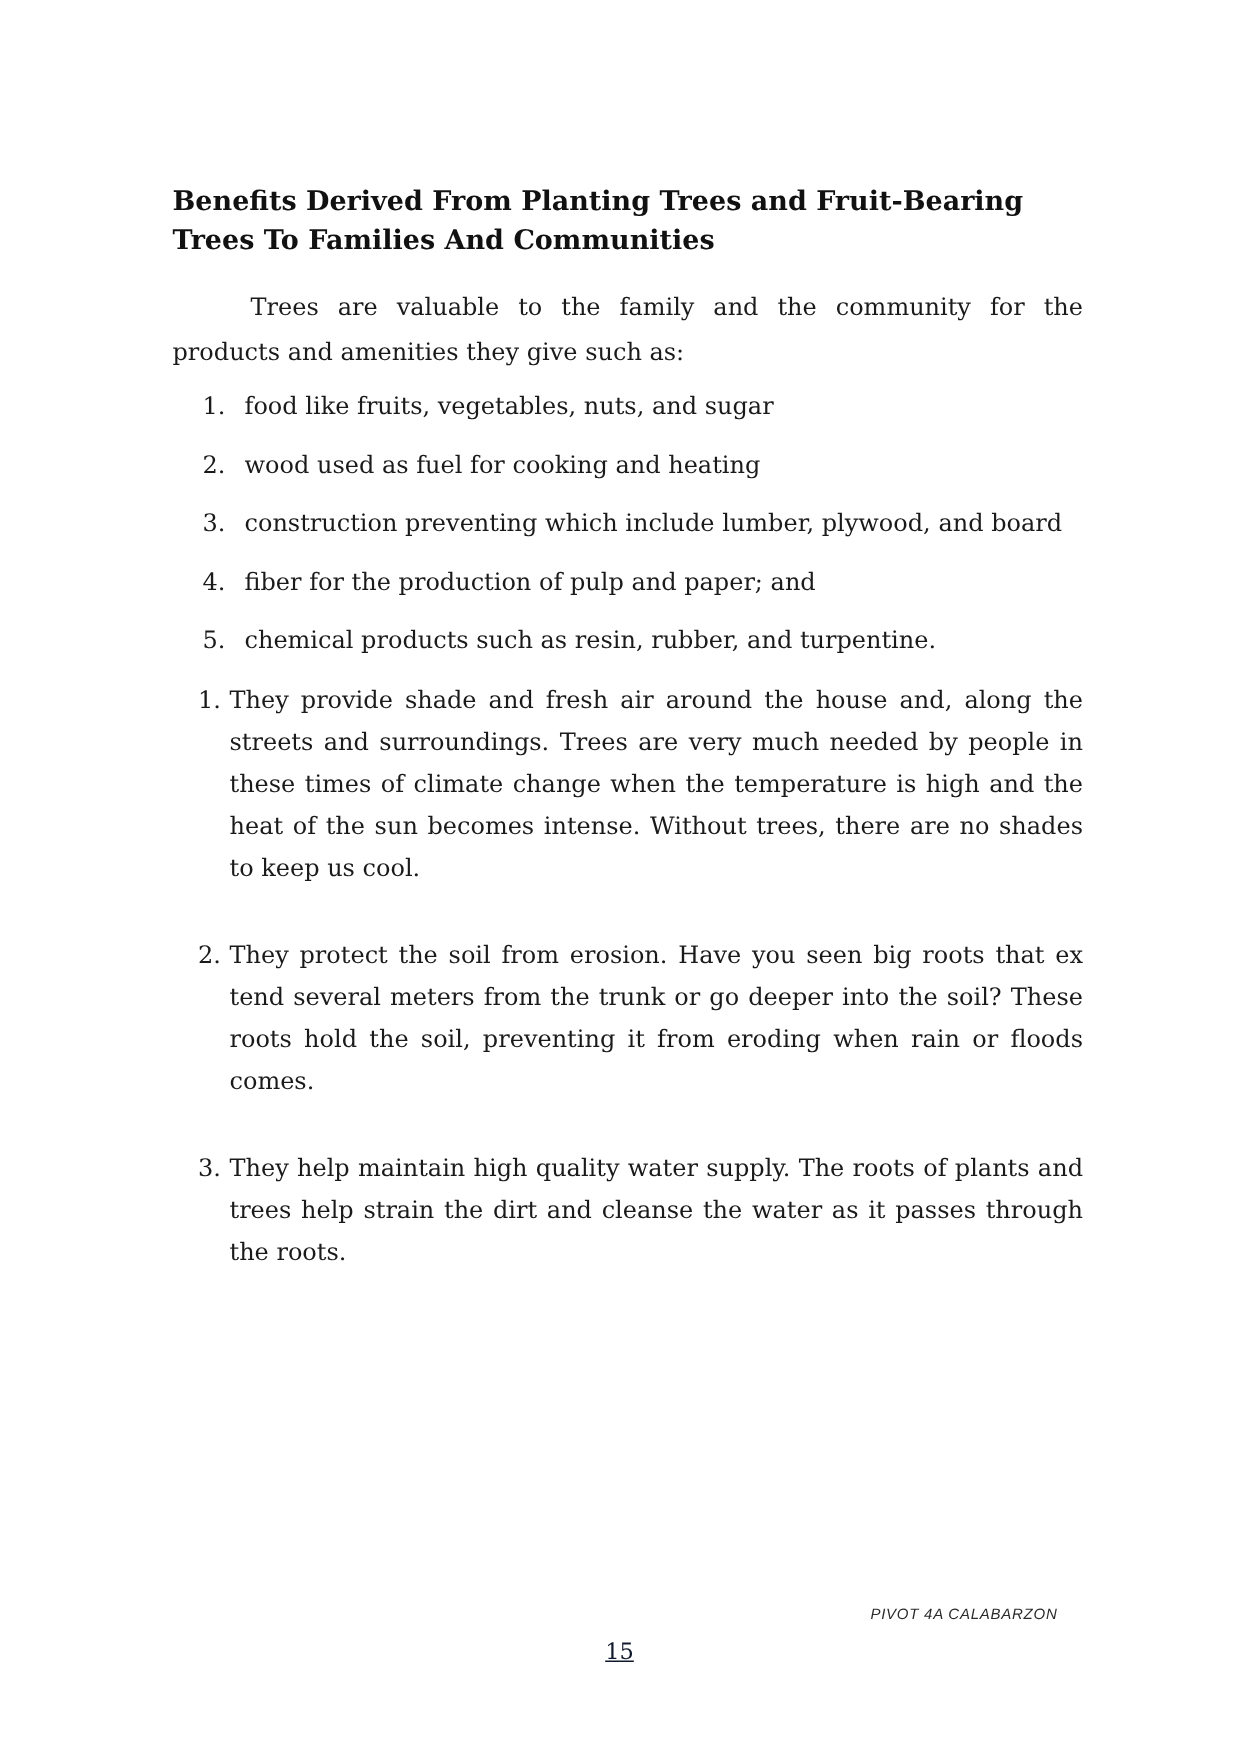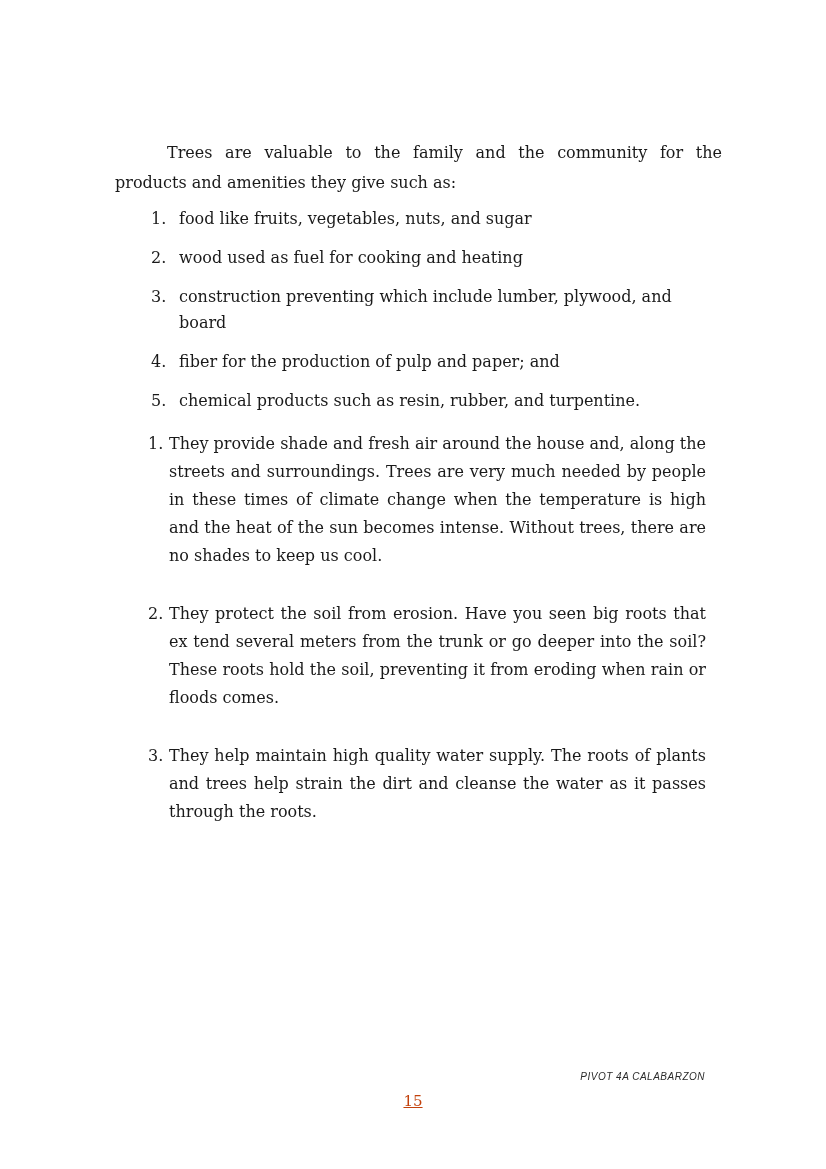--- a/index.html
+++ b/index.html
@@ -31,21 +31,21 @@
   p.intro {
     margin: 16px 0 0 0;
     font-size: 16px;
     line-height: 30px;
     text-indent: 52px;
     text-align: justify;
   }
   ol {
     list-style: none;
     counter-reset: n;
-    margin: 16px;
+    margin: 0;
     padding: 0;
   }
   ol li {
     counter-increment: n;
     position: relative;
     font-size: 16px;
   }
   ol li::before {
     content: counter(n) ".";
     position: absolute;
@@ -84,29 +84,30 @@
     letter-spacing: 0.5px;
     color: #2b2b2b;
   }
   .page-number {
     position: absolute;
     top: 1092px;
     left: 0;
     width: 826px;
     text-align: center;
     font-size: 15px;
-    color: #c2410c;
+    color: #0f172a;
     text-decoration: underline;
   }
 </style>
 </head>
 <body>
 
 <div class="page">
 
+  <h1 class="doc-heading">Benefits Derived From Planting Trees and Fruit-Bearing Trees To Families And Communities</h1>
 
   <p class="intro">Trees are valuable to the family and the community for the products and amenities they give such as:</p>
 
   <ol class="list-products">
     <li>food like fruits, vegetables, nuts, and sugar</li>
     <li>wood used as fuel for cooking and heating</li>
     <li>construction preventing which include lumber, plywood, and board</li>
     <li>fiber for the production of pulp and paper; and</li>
     <li>chemical products such as resin, rubber, and turpentine.</li>
   </ol>

